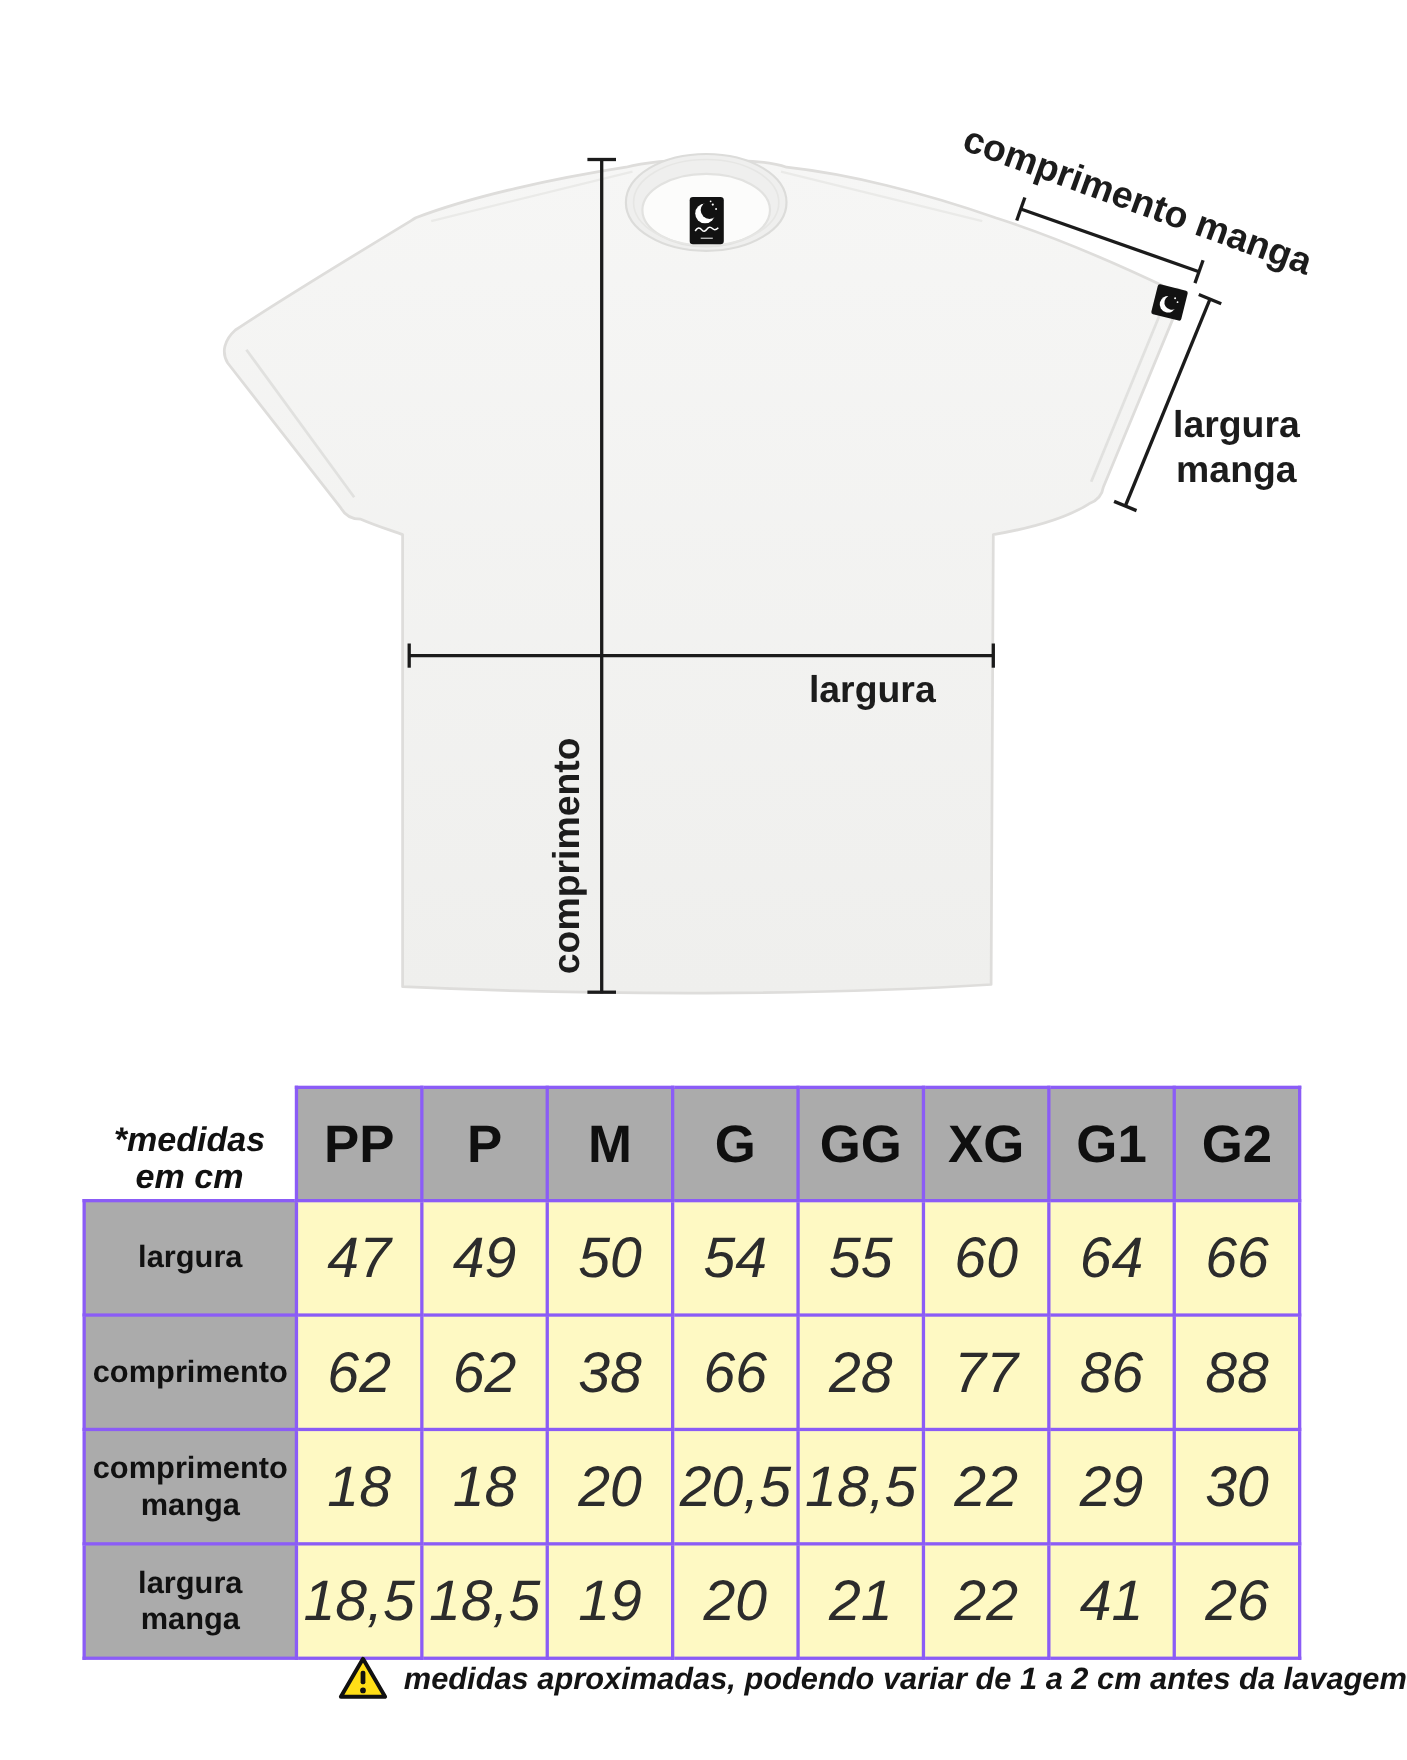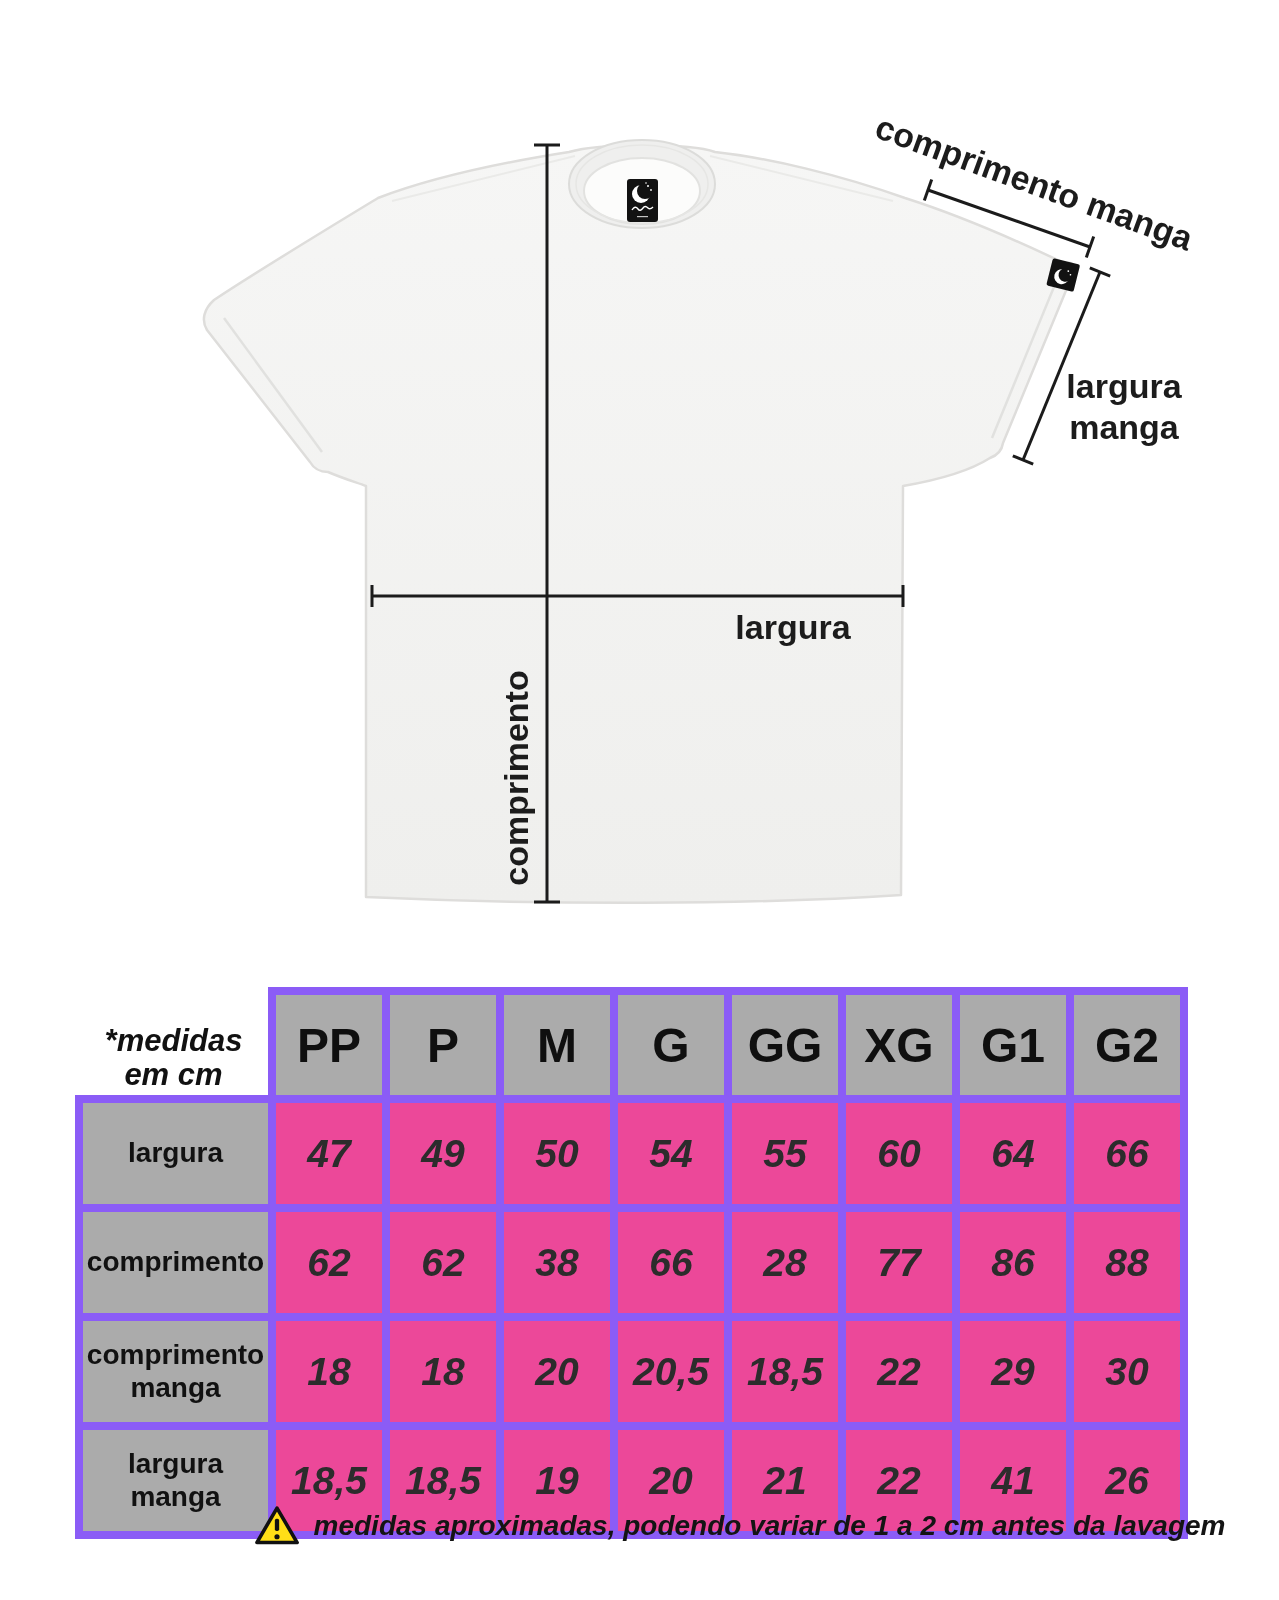--- a/index.html
+++ b/index.html
@@ -13,31 +13,31 @@
   .ann{position:absolute;font-weight:600;font-size:34px;color:#1c1c1c;white-space:nowrap;}
   .ann-largura{left:793px;top:608px;transform:translateX(-50%);}
   .ann-comprimento{left:516px;top:778px;transform:translate(-50%,-50%) rotate(-90deg);}
   .ann-comp-manga{left:1034px;top:183px;transform:translate(-50%,-50%) rotate(20deg);}
   .ann-larg-manga{left:1124px;top:407px;transform:translate(-50%,-50%);text-align:center;line-height:1.2;}
   
   table.size-table{
     position:absolute;left:75px;top:987px;border-collapse:collapse;table-layout:fixed;
     width:1105px;
   }
-  .size-table th,.size-table td{border:8px solid #8b5cf6;padding:0;text-align:center;vertical-align:middle;}
+  .size-table th,.size-table td{border:3px solid #8b5cf6;padding:0;text-align:center;vertical-align:middle;}
   .size-table th.corner{border:none;background:#ffffff;vertical-align:bottom;padding-bottom:2px;}
   .corner div{font-style:italic;font-weight:700;font-size:31px;line-height:1.12;color:#111;}
   .size-table th.size-h{height:100px;background:#ababab;font-weight:700;font-size:48px;color:#0f0f0f;}
   .size-table td{height:101px;}
   .size-table td.rlabel{background:#ababab;font-weight:600;font-size:28px;line-height:1.15;color:#111;}
-  .size-table td.val{font-style:italic;font-weight:700;font-size:39px;color:#2c2c2c;background:#ec4899;}
+  .size-table td.val{font-style:italic;font-weight:400;font-size:52px;color:#2c2c2c;background:#fef9c3;}
   
   .footnote{
     position:absolute;left:200px;top:1500px;width:1079px;height:52px;
-    display:flex;align-items:center;justify-content:center;gap:14px;
+    display:flex;align-items:center;justify-content:flex-end;gap:14px;
     font-style:italic;font-weight:700;font-size:28px;color:#141414;white-space:nowrap;
   }
   .footnote .warn{flex:0 0 auto;display:block;}
 </style>
 </head>
 <body>
 
 <div class="page">
 
   <div class="diagram">

